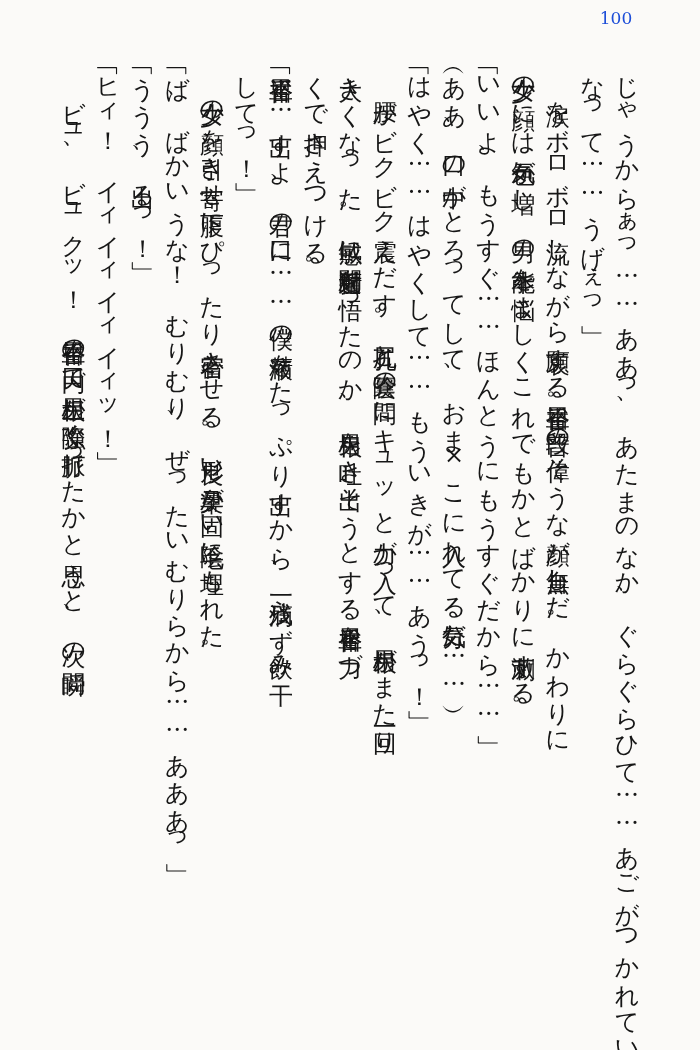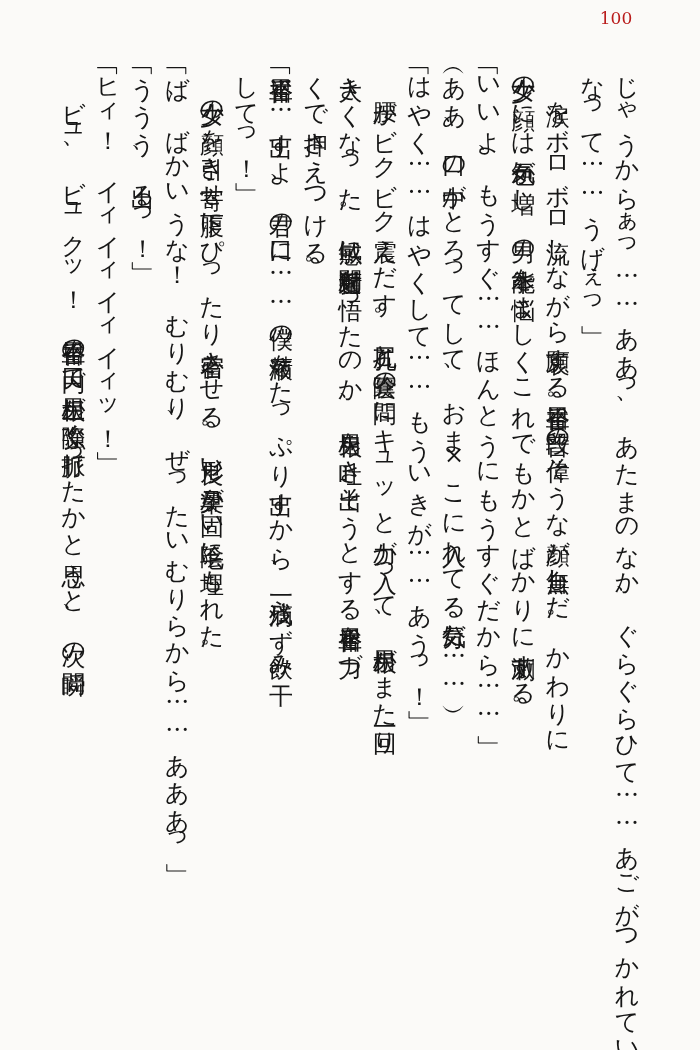--- a/index.html
+++ b/index.html
@@ -14,21 +14,21 @@
     overflow: hidden;
     font-family: "DejaVu Serif", "Liberation Serif", serif;
   }
   .page-number {
     position: absolute;
     top: 8px;
     left: 588px;
     width: 56px;
     text-align: center;
     font-size: 17px;
-    color: #b91c1c;
+    color: #1d4ed8;
   }
   .text-area {
     position: absolute;
     top: 60px;
     right: 56px;
     height: 985px;
     writing-mode: vertical-rl;
     -webkit-writing-mode: vertical-rl;
     text-orientation: upright;
     font-size: 24px;

